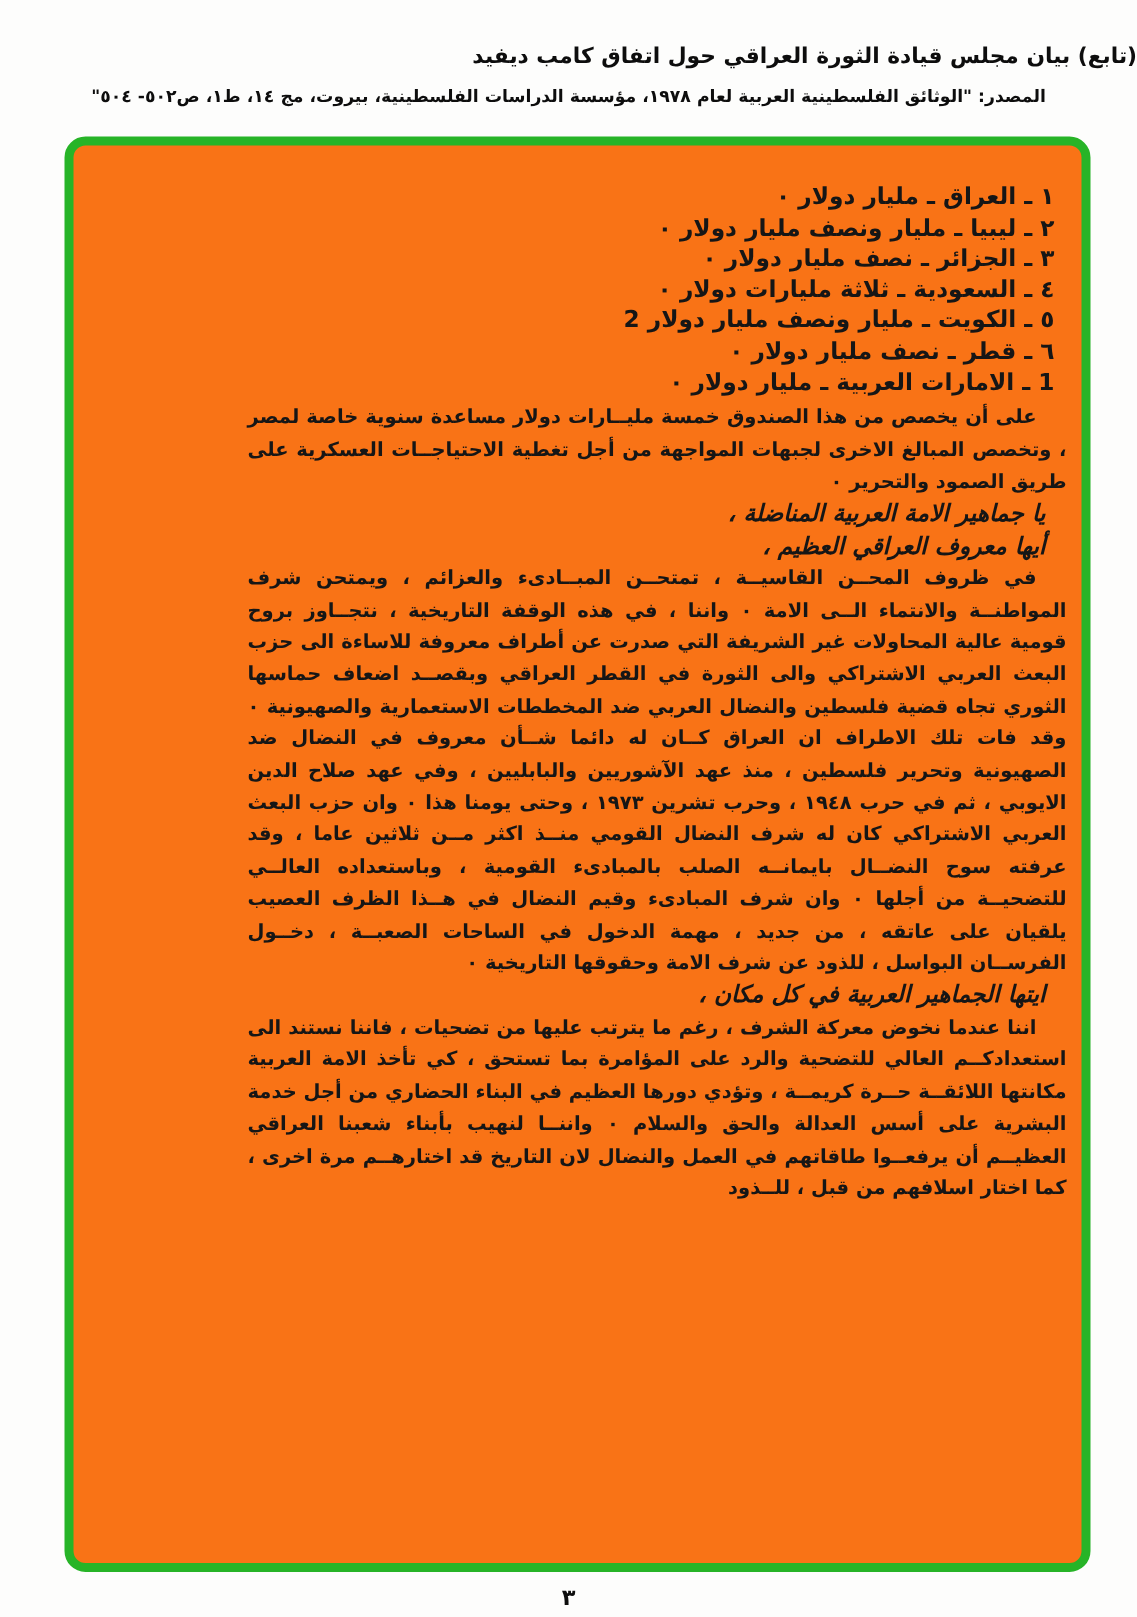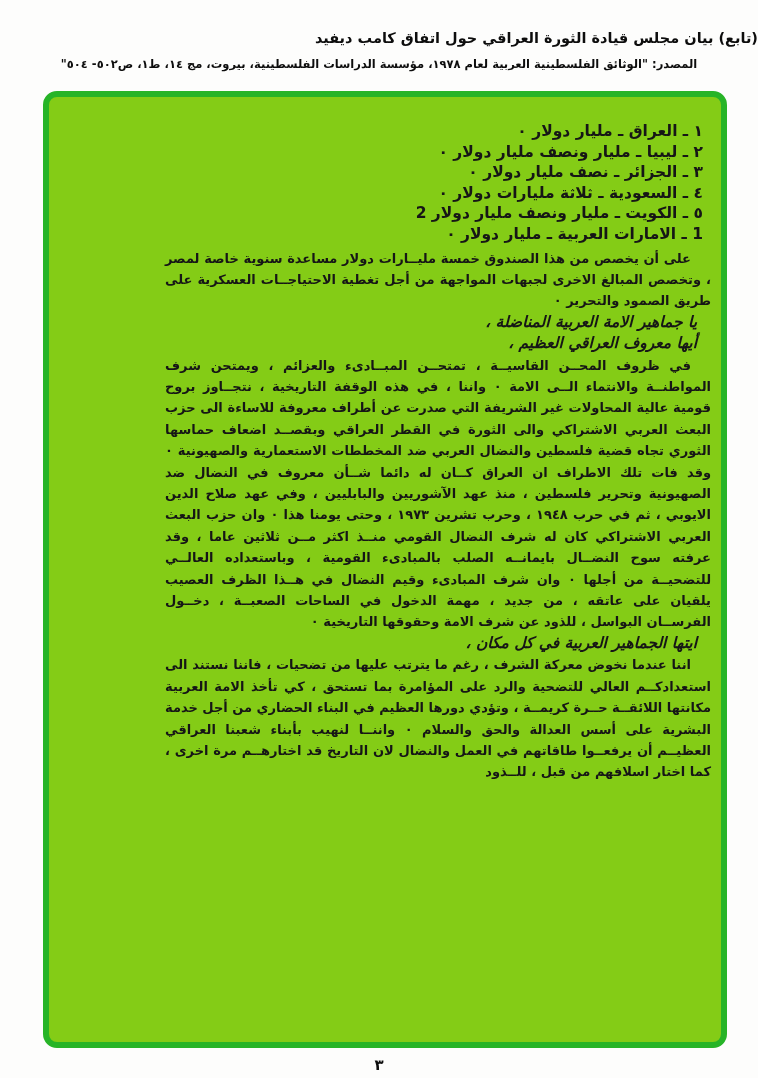--- a/index.html
+++ b/index.html
@@ -41,21 +41,21 @@
   }
   .green-box {
     position: absolute;
     top: 91px;
     left: 43px;
     width: 684px;
     height: 957px;
     box-sizing: border-box;
     border: 6px solid #27b427;
     border-radius: 14px;
-    background: #84cc16;
+    background: #f97316;
     overflow: hidden;
   }
   .text-col {
     margin: 24px 10px 0 116px;
     direction: rtl;
     color: #161616;
     font-weight: 700;
   }
   .funding-list {
     padding-right: 8px;
@@ -100,20 +100,21 @@
 
   <div class="green-box" style="border-color: rgb(39, 180, 39);">
     <div class="text-col">
 
       <div class="funding-list">
         <span class="list-line">١ ـ العراق ـ مليار دولار ٠</span>
         <span class="list-line">٢ ـ ليبيا ـ مليار ونصف مليار دولار ٠</span>
         <span class="list-line">٣ ـ الجزائر ـ نصف مليار دولار ٠</span>
         <span class="list-line">٤ ـ السعودية ـ ثلاثة مليارات دولار ٠</span>
         <span class="list-line">٥ ـ الكويت ـ مليار ونصف مليار دولار 2</span>
+        <span class="list-line">٦ ـ قطر ـ نصف مليار دولار ٠</span>
         <span class="list-line">1 ـ الامارات العربية ـ مليار دولار ٠</span>
       </div>
 
       <p class="para">على أن يخصص من هذا الصندوق خمسة مليــارات دولار مساعدة سنوية خاصة لمصر ، وتخصص المبالغ الاخرى لجبهات المواجهة من أجل تغطية الاحتياجــات العسكرية على طريق الصمود والتحرير ٠</p>
 
       <div class="salute">يا جماهير الامة العربية المناضلة ،</div>
 
       <div class="salute">أيها معروف العراقي العظيم ،</div>
 
       <p class="para">في ظروف المحــن القاسيــة ، تمتحــن المبــادىء والعزائم ، ويمتحن شرف المواطنــة والانتماء الــى الامة ٠ واننا ، في هذه الوقفة التاريخية ، نتجــاوز بروح قومية عالية المحاولات غير الشريفة التي صدرت عن أطراف معروفة للاساءة الى حزب البعث العربي الاشتراكي والى الثورة في القطر العراقي وبقصــد اضعاف حماسها الثوري تجاه قضية فلسطين والنضال العربي ضد المخططات الاستعمارية والصهيونية ٠ وقد فات تلك الاطراف ان العراق كــان له دائما شــأن معروف في النضال ضد الصهيونية وتحرير فلسطين ، منذ عهد الآشوريين والبابليين ، وفي عهد صلاح الدين الايوبي ، ثم في حرب ١٩٤٨ ، وحرب تشرين ١٩٧٣ ، وحتى يومنا هذا ٠ وان حزب البعث العربي الاشتراكي كان له شرف النضال القومي منــذ اكثر مــن ثلاثين عاما ، وقد عرفته سوح النضــال بايمانــه الصلب بالمبادىء القومية ، وباستعداده العالــي للتضحيــة من أجلها ٠ وان شرف المبادىء وقيم النضال في هــذا الظرف العصيب يلقيان على عاتقه ، من جديد ، مهمة الدخول في الساحات الصعبــة ، دخــول الفرســان البواسل ، للذود عن شرف الامة وحقوقها التاريخية ٠</p>

